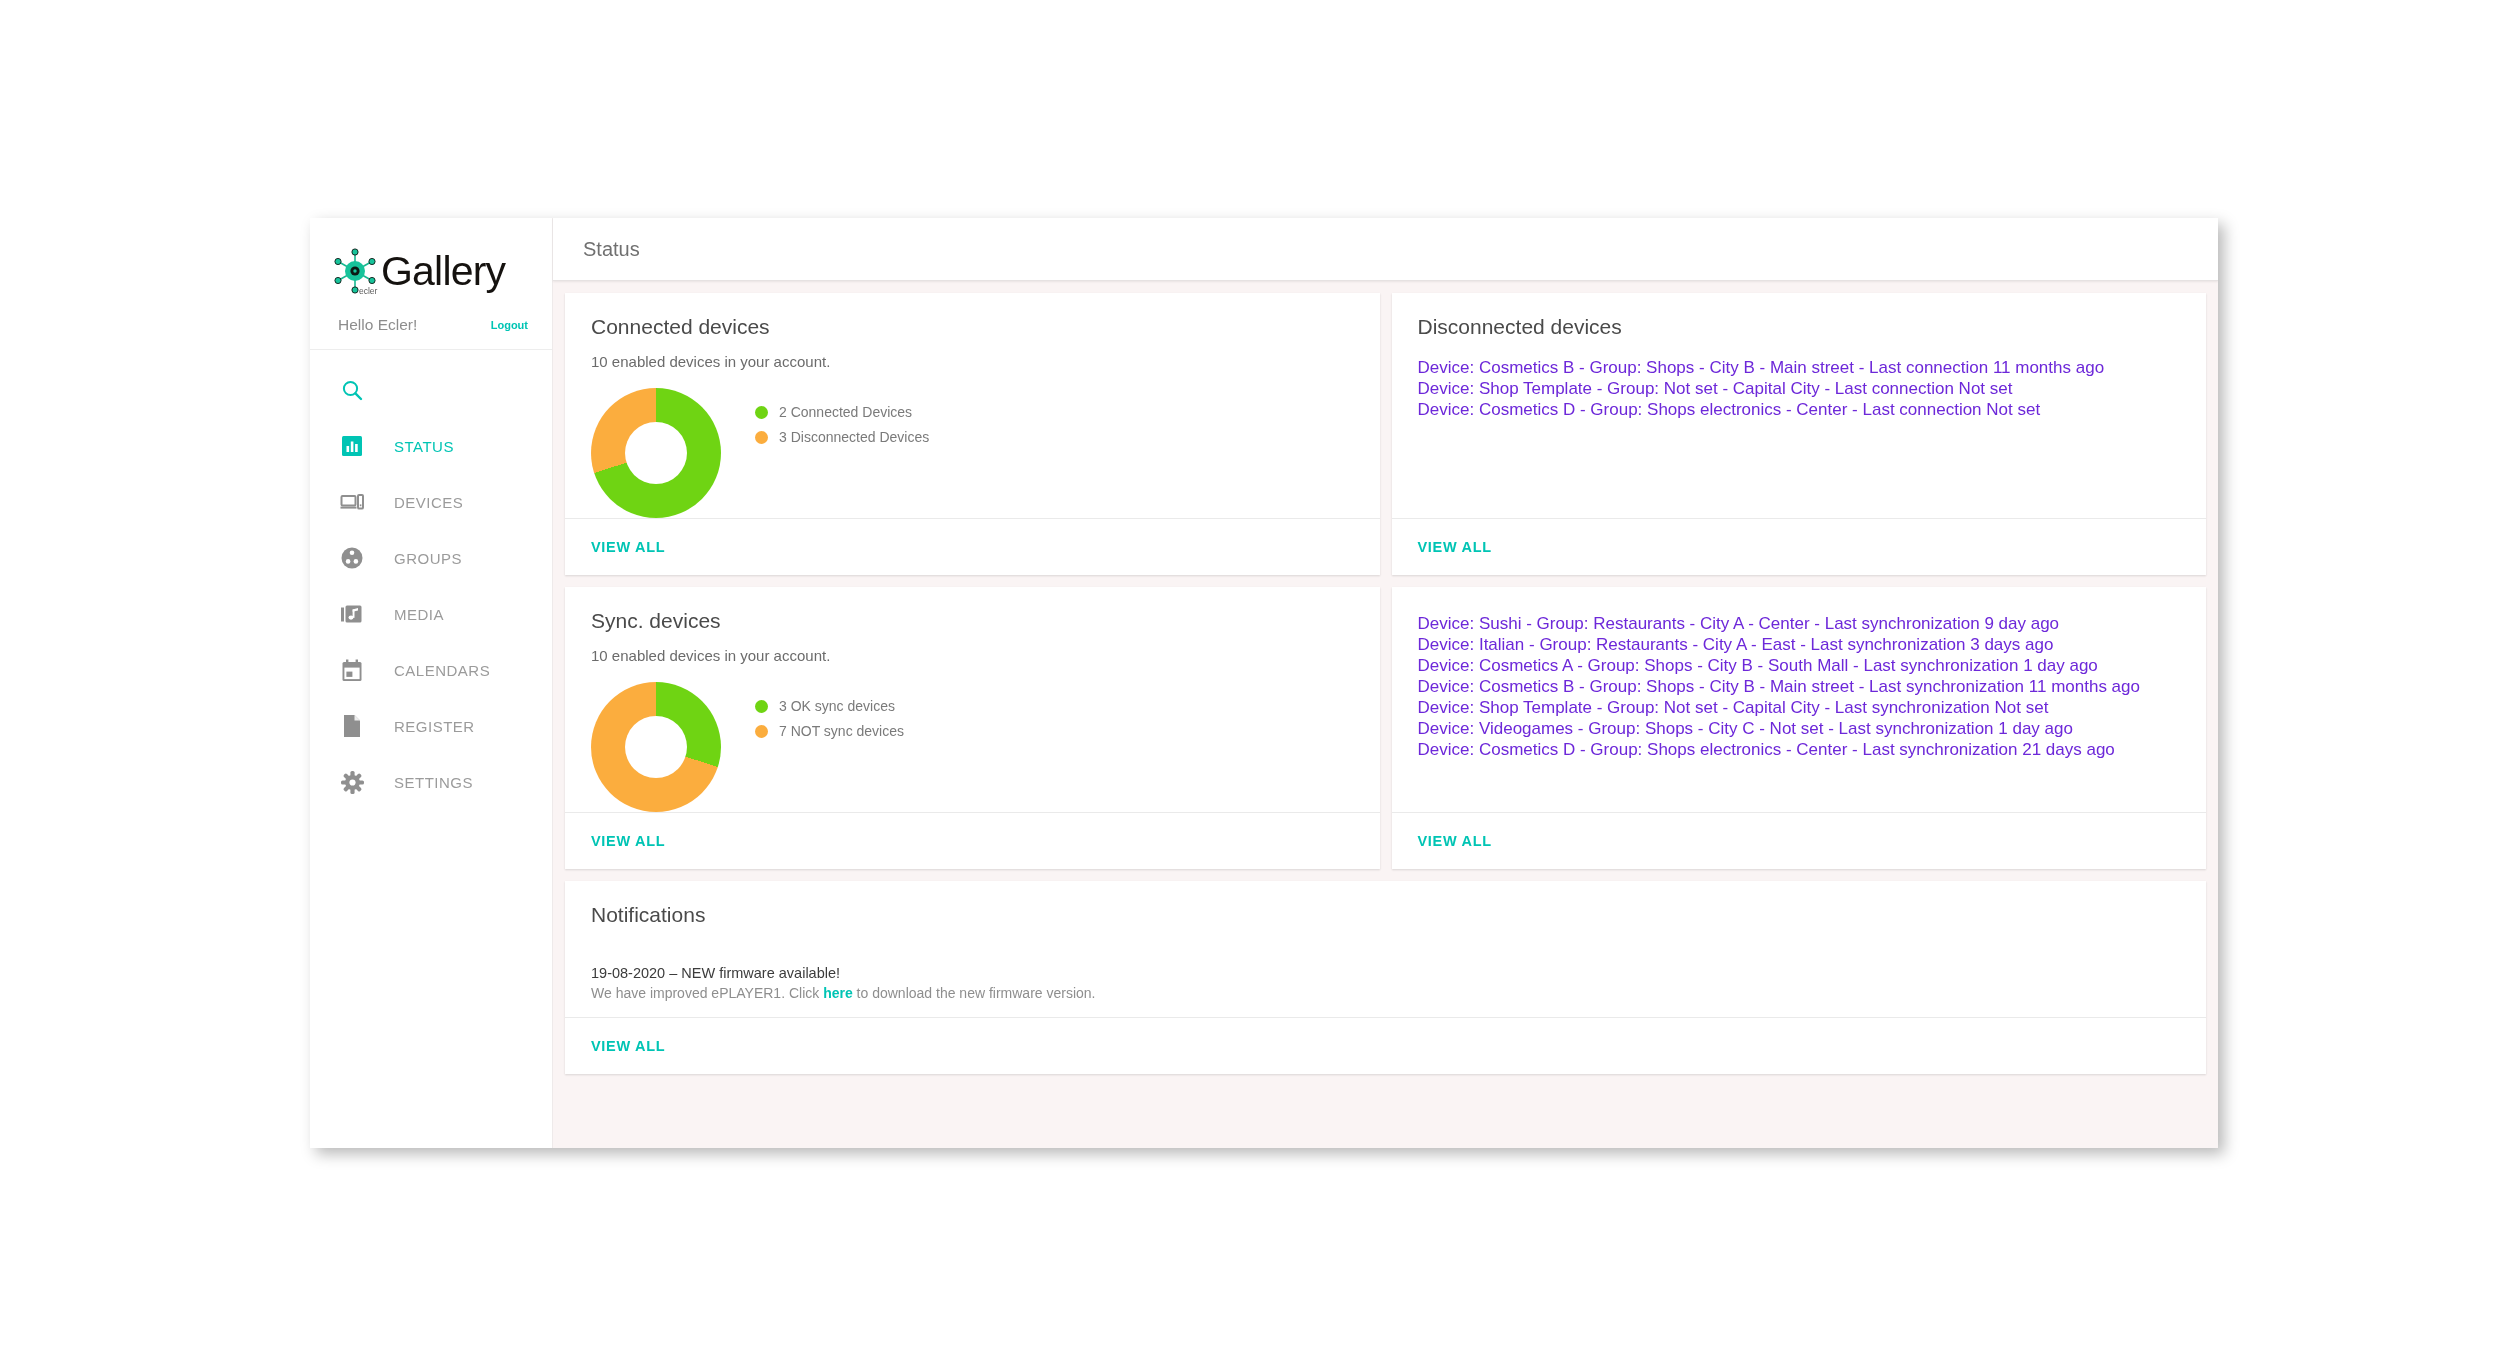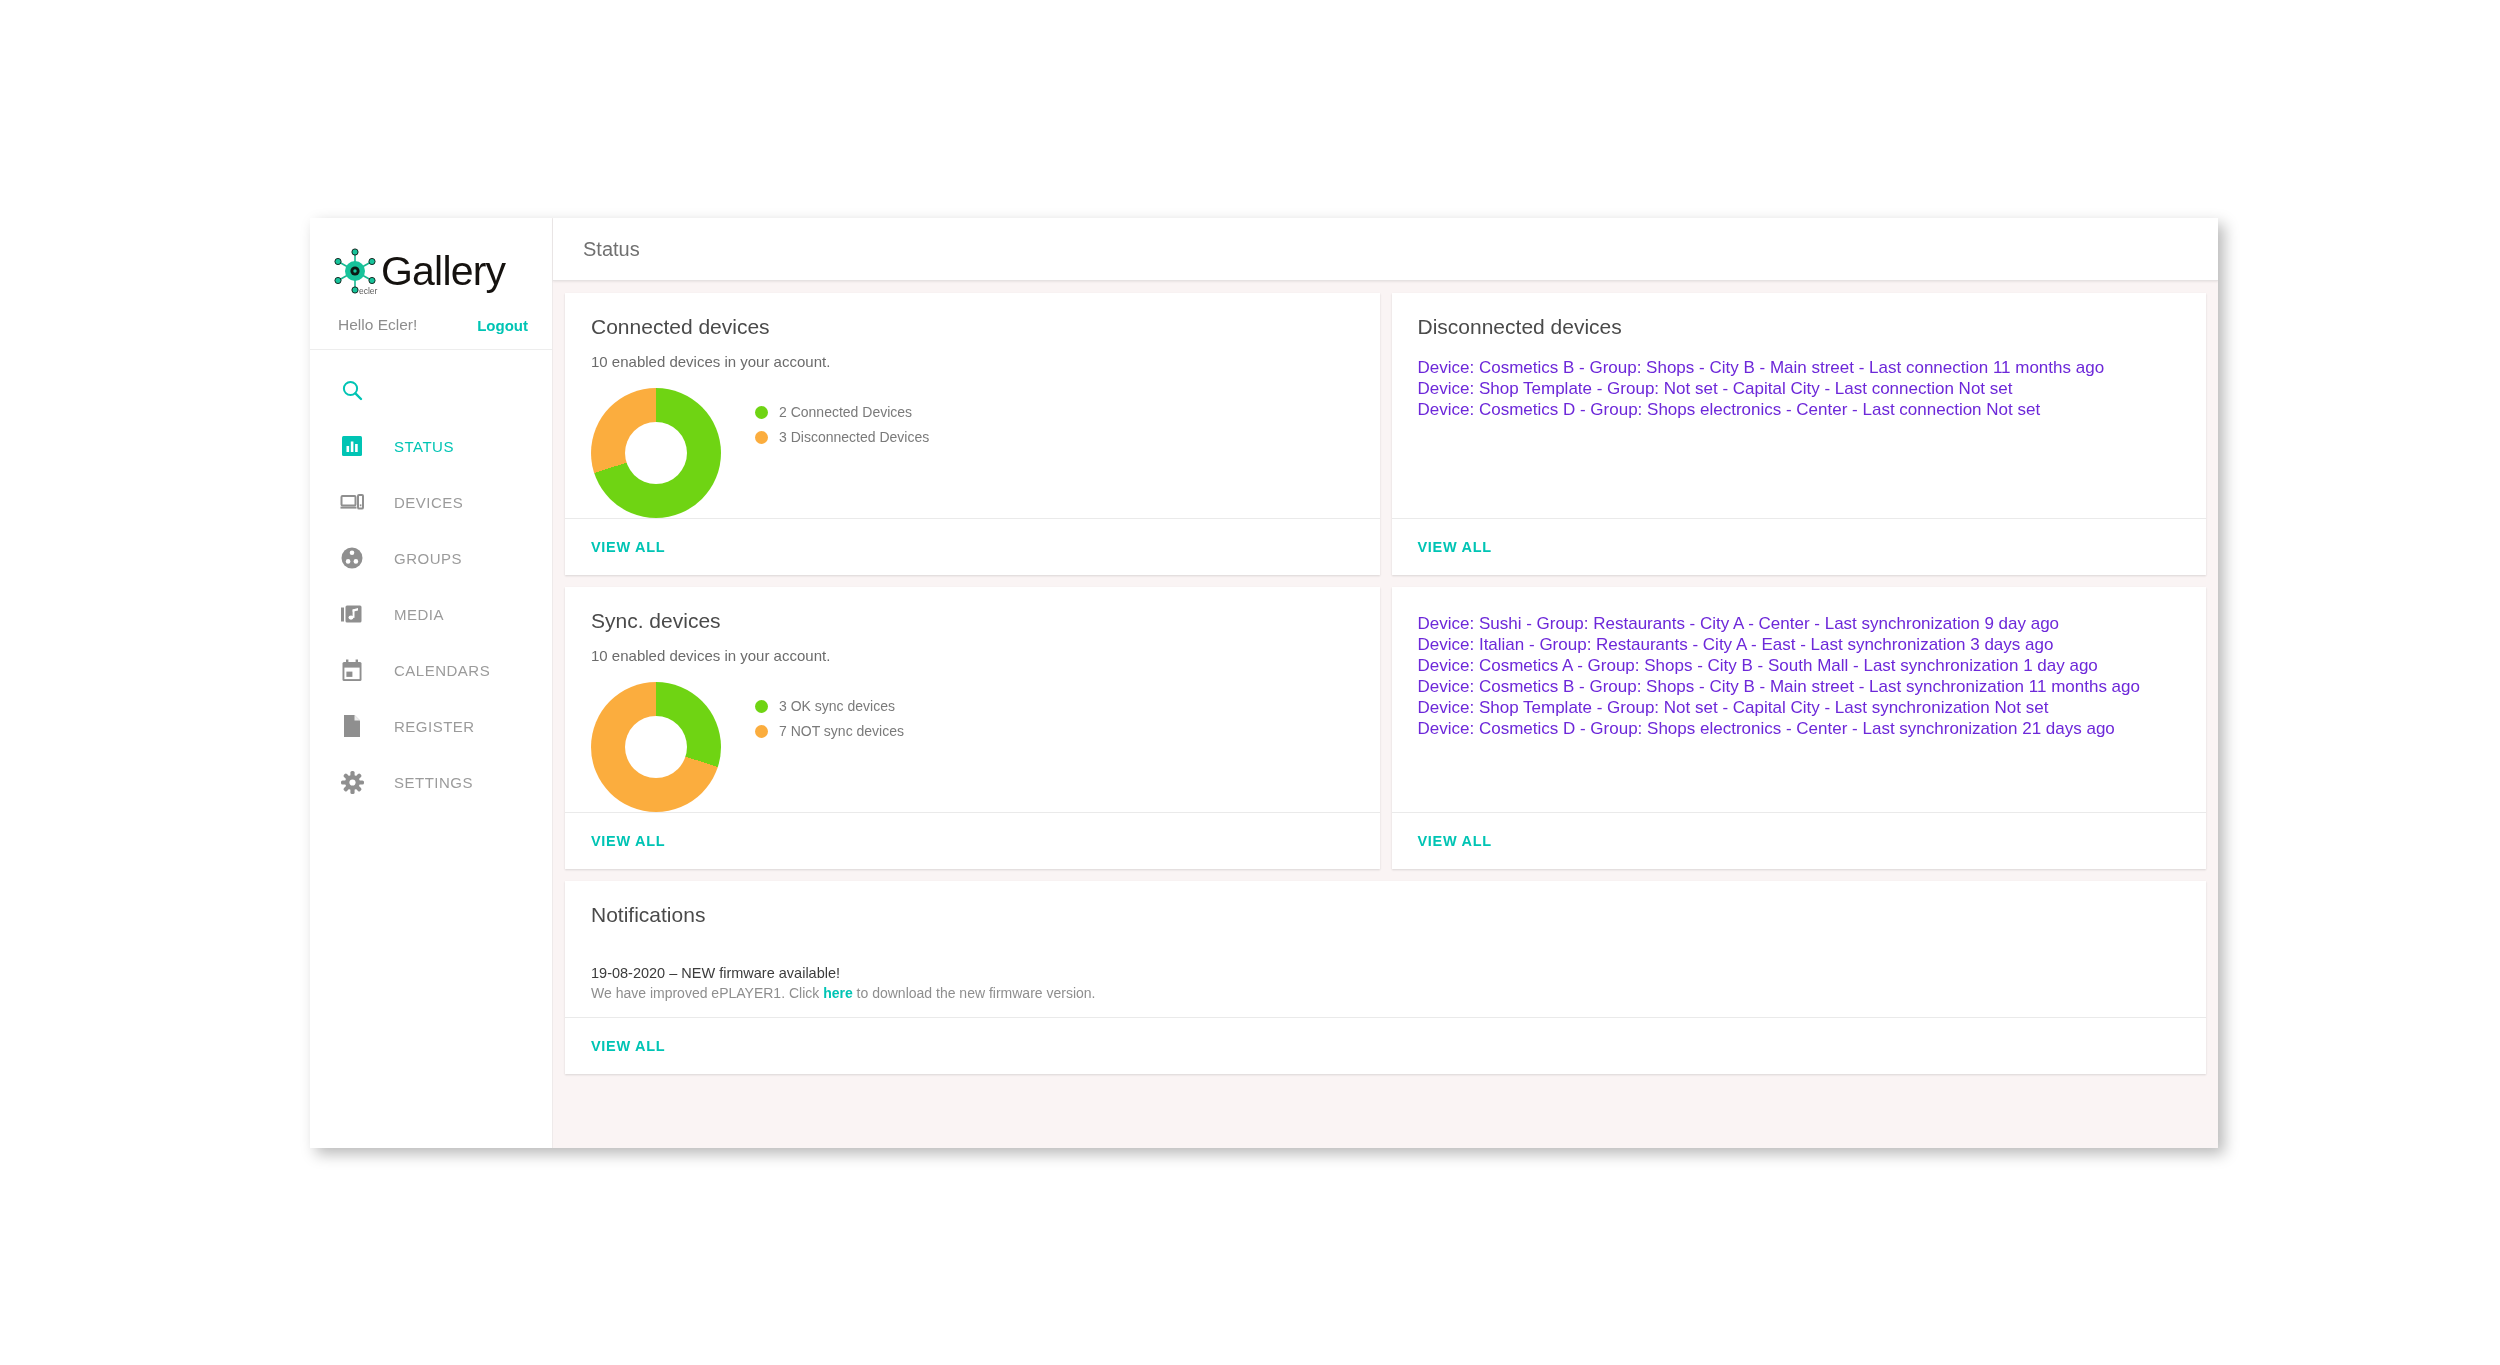--- a/index.html
+++ b/index.html
@@ -60,21 +60,21 @@
     display: flex;
     align-items: center;
     justify-content: space-between;
     padding: 14px 24px 0 28px;
     font-size: 15.5px;
   }
   .greet-text { color: #8d8d8d; }
   .logout-link {
     color: #00c4b4;
     font-weight: bold;
-    font-size: 15px;
+    font-size: 11px;
     text-decoration: none;
     cursor: pointer;
   }
 
   .nav-list { padding-top: 12px; }
 
   .search-row {
     height: 56px;
     display: flex;
     align-items: center;
@@ -458,20 +458,21 @@
         </div>
 
         <div class="card card-notsync">
           <div class="card-body">
             <div class="device-list">
               <div class="device-line">Device: Sushi - Group: Restaurants - City A - Center - Last synchronization 9 day ago</div>
               <div class="device-line">Device: Italian - Group: Restaurants - City A - East - Last synchronization 3 days ago</div>
               <div class="device-line">Device: Cosmetics A - Group: Shops - City B - South Mall - Last synchronization 1 day ago</div>
               <div class="device-line">Device: Cosmetics B - Group: Shops - City B - Main street - Last synchronization 11 months ago</div>
               <div class="device-line">Device: Shop Template - Group: Not set - Capital City - Last synchronization Not set</div>
+              <div class="device-line">Device: Videogames - Group: Shops - City C - Not set - Last synchronization 1 day ago</div>
               <div class="device-line">Device: Cosmetics D - Group: Shops electronics - Center - Last synchronization 21 days ago</div>
             </div>
           </div>
           <div class="card-footer">
             <a class="view-all">VIEW ALL</a>
           </div>
         </div>
 
       </div>
 

